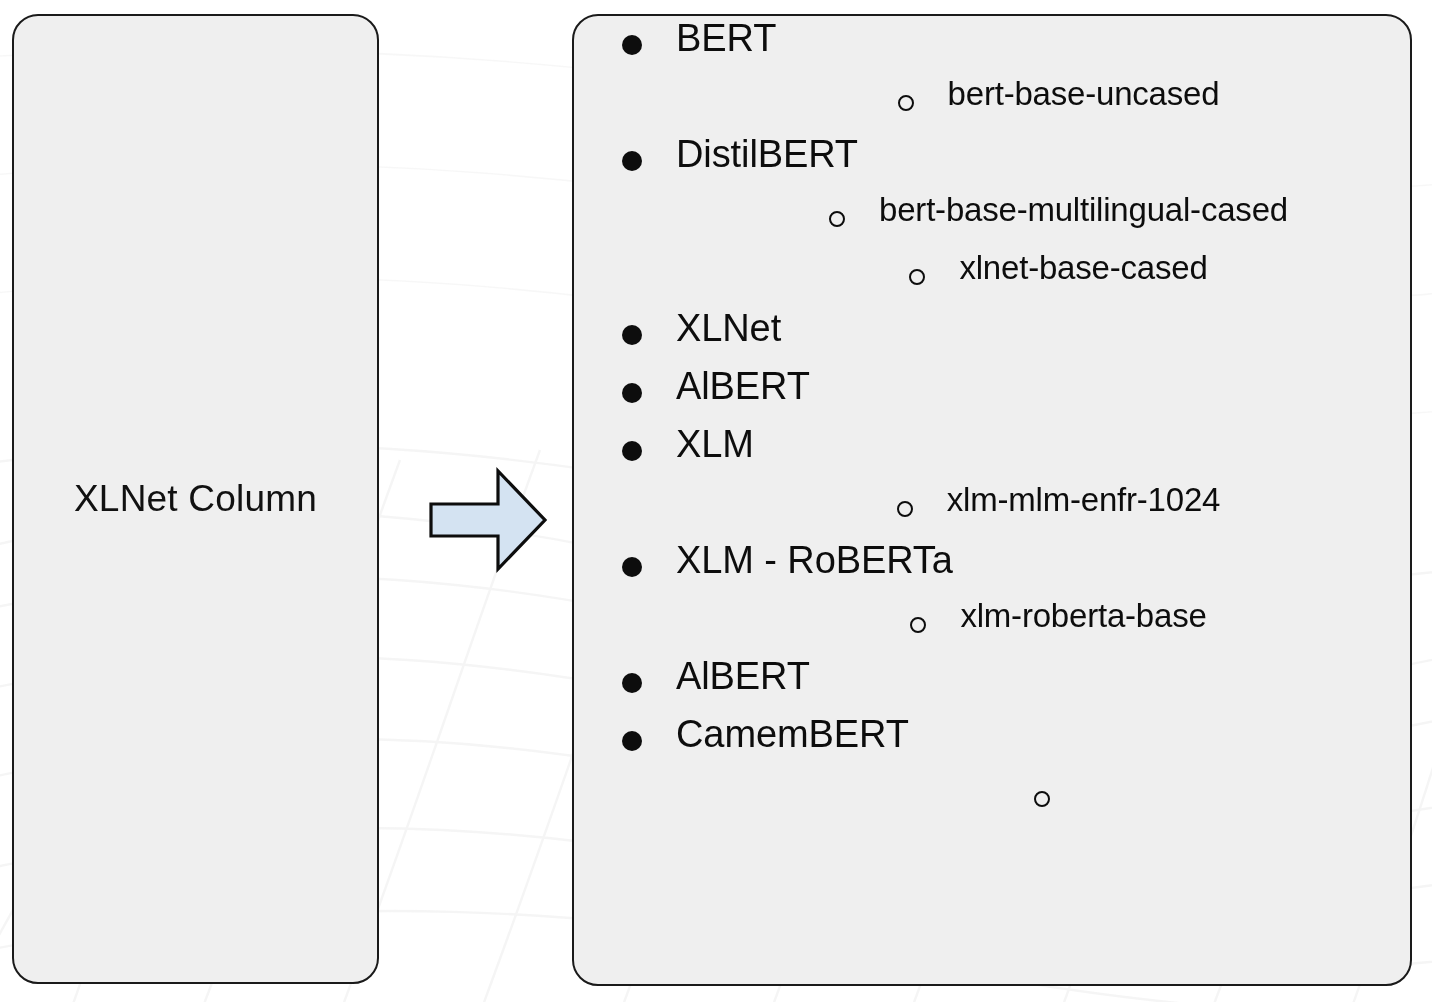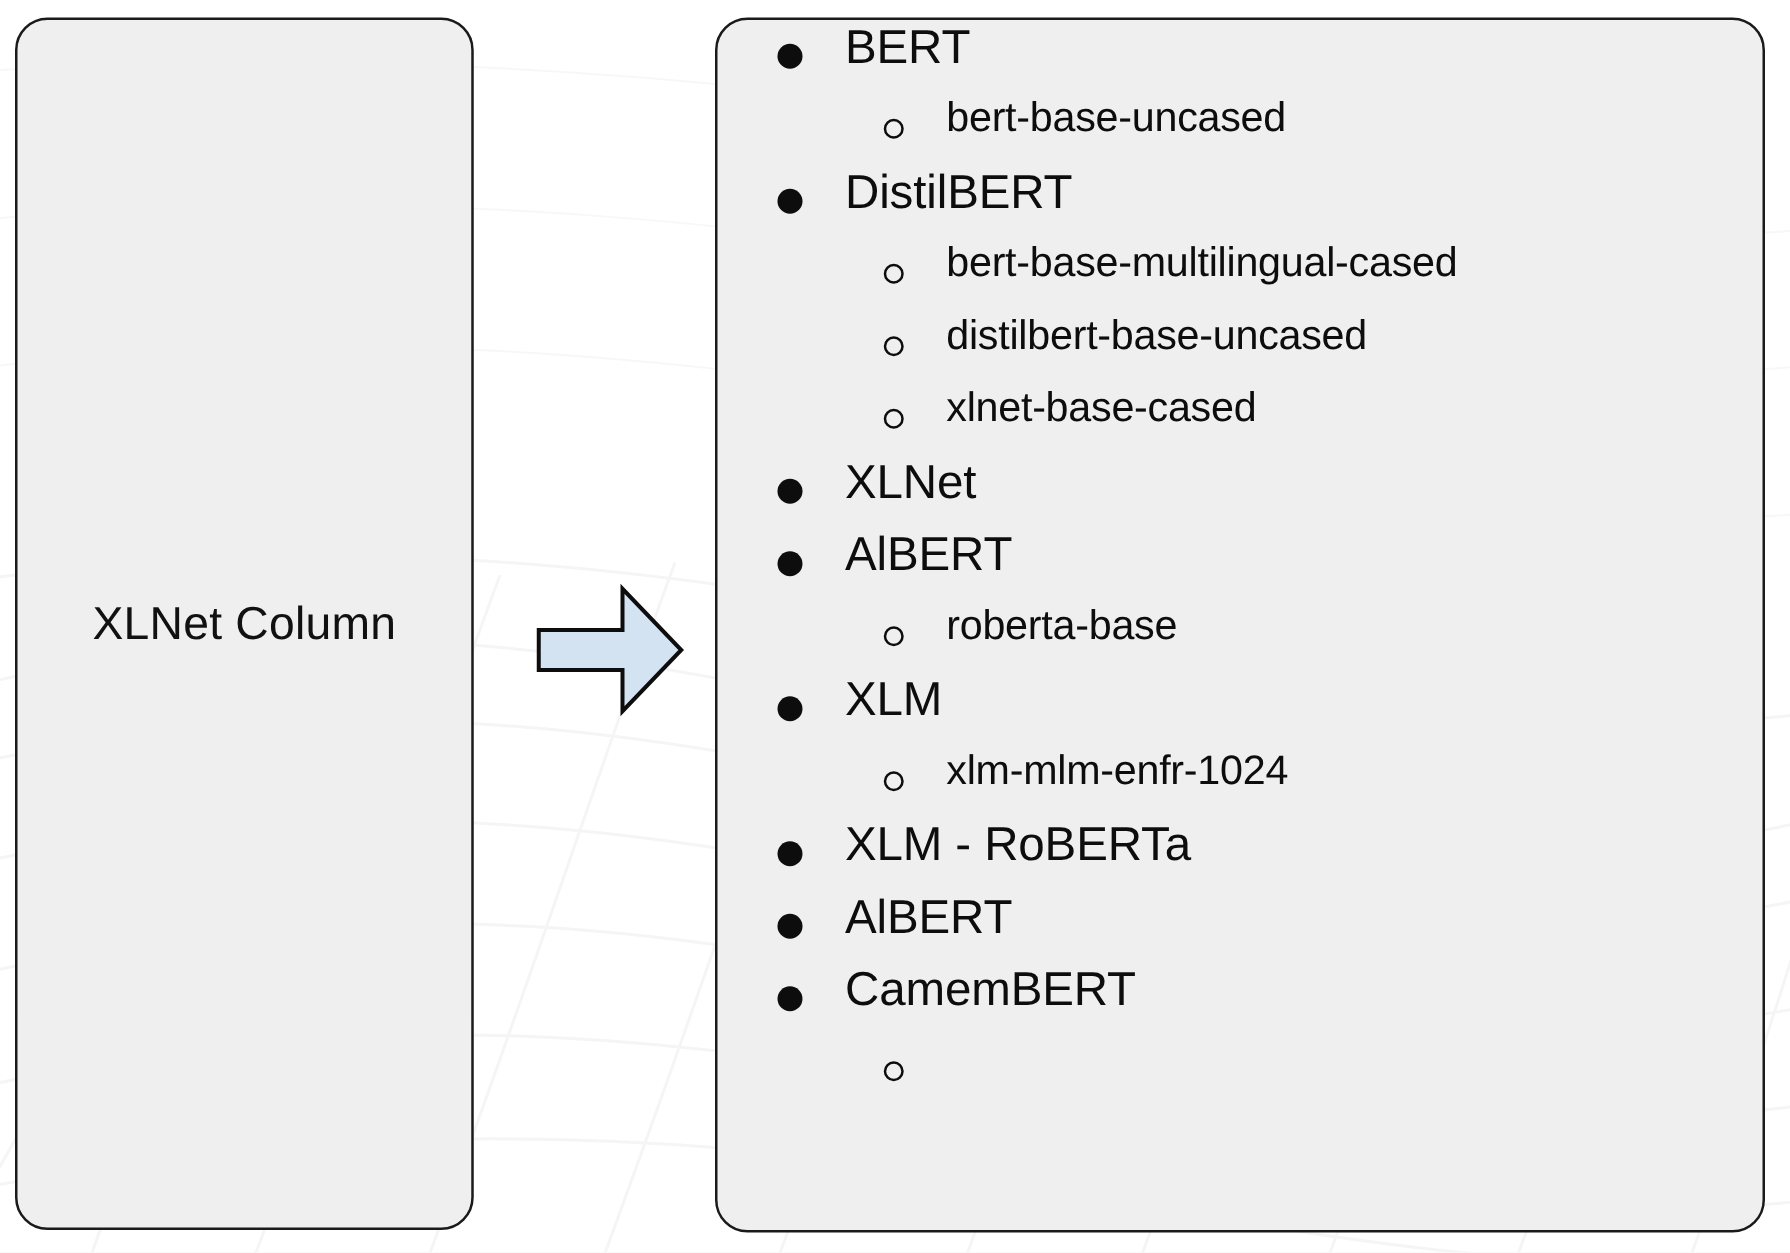--- a/index.html
+++ b/index.html
@@ -96,20 +96,21 @@
     white-space: nowrap;
   }
 
   .bullet-row.level-1 {
     height: 58px;
     padding-left: 48px;
   }
   .bullet-row.level-2 {
     height: 58px;
     padding-left: 133px;
+    justify-content: center;
   }
 
   .bullet-glyph {
     flex: 0 0 auto;
     display: inline-block;
     position: relative;
   }
 
   .level-1 .bullet-glyph {
     width: 20px;
@@ -206,49 +207,45 @@
         <div class="bullet-row level-1">
           <span class="bullet-glyph"></span>
           <span class="bullet-text">DistilBERT</span>
         </div>
         <div class="bullet-row level-2">
           <span class="bullet-glyph"></span>
           <span class="bullet-text">bert-base-multilingual-cased</span>
         </div>
         <div class="bullet-row level-2">
           <span class="bullet-glyph"></span>
-          <span class="bullet-text">distilbert-base-uncased</span>
-        </div>
-        <div class="bullet-row level-2">
-          <span class="bullet-glyph"></span>
           <span class="bullet-text">xlnet-base-cased</span>
         </div>
         <div class="bullet-row level-1">
           <span class="bullet-glyph"></span>
           <span class="bullet-text">XLNet</span>
         </div>
         <div class="bullet-row level-1">
           <span class="bullet-glyph"></span>
           <span class="bullet-text">AlBERT</span>
         </div>
-        <div class="bullet-row level-2">
-          <span class="bullet-glyph"></span>
-          <span class="bullet-text">roberta-base</span>
-        </div>
         <div class="bullet-row level-1">
           <span class="bullet-glyph"></span>
           <span class="bullet-text">XLM</span>
         </div>
         <div class="bullet-row level-2">
           <span class="bullet-glyph"></span>
           <span class="bullet-text">xlm-mlm-enfr-1024</span>
         </div>
         <div class="bullet-row level-1">
           <span class="bullet-glyph"></span>
           <span class="bullet-text">XLM - RoBERTa</span>
+        </div>
+        <div class="bullet-row level-2">
+          <span class="bullet-glyph"></span>
+          <span class="bullet-text">xlm-roberta-base</span>
         </div>
         <div class="bullet-row level-1">
           <span class="bullet-glyph"></span>
           <span class="bullet-text">AlBERT</span>
         </div>
         <div class="bullet-row level-1">
           <span class="bullet-glyph"></span>
           <span class="bullet-text">CamemBERT</span>
         </div>
         <div class="bullet-row level-2">

